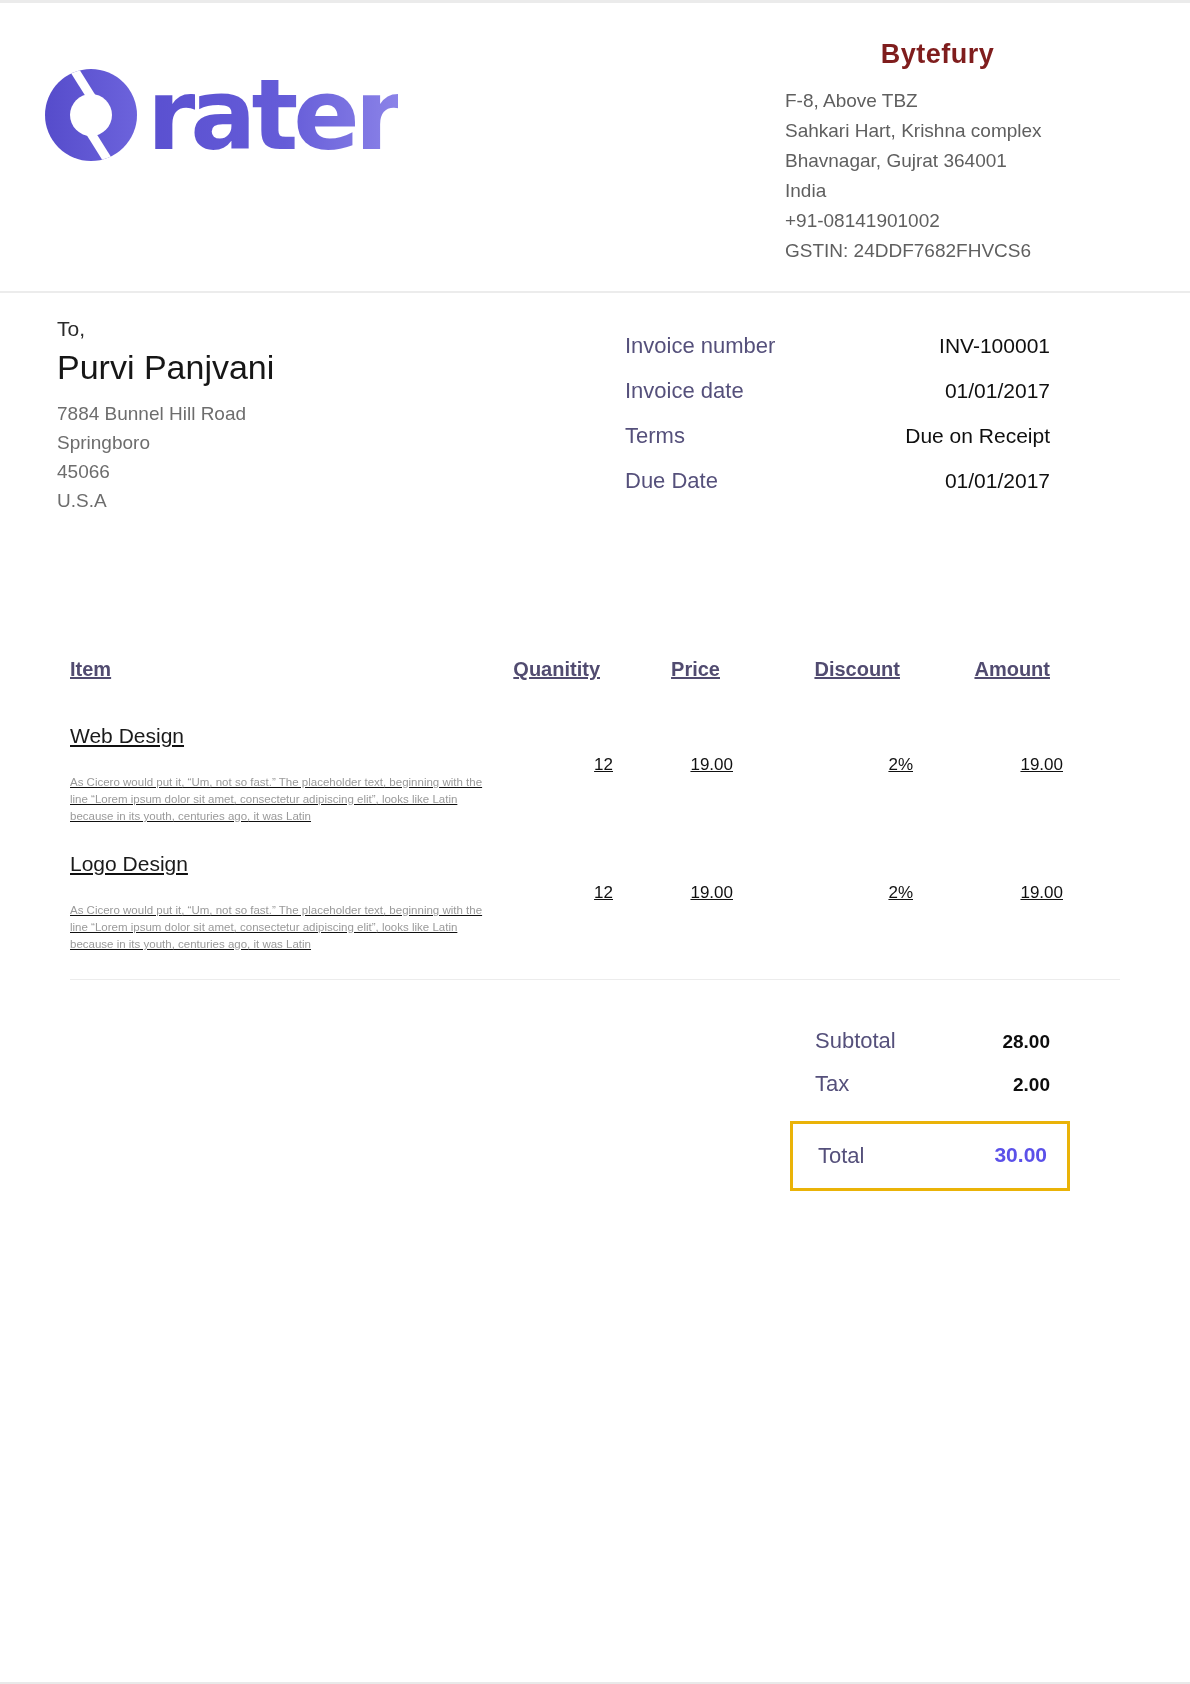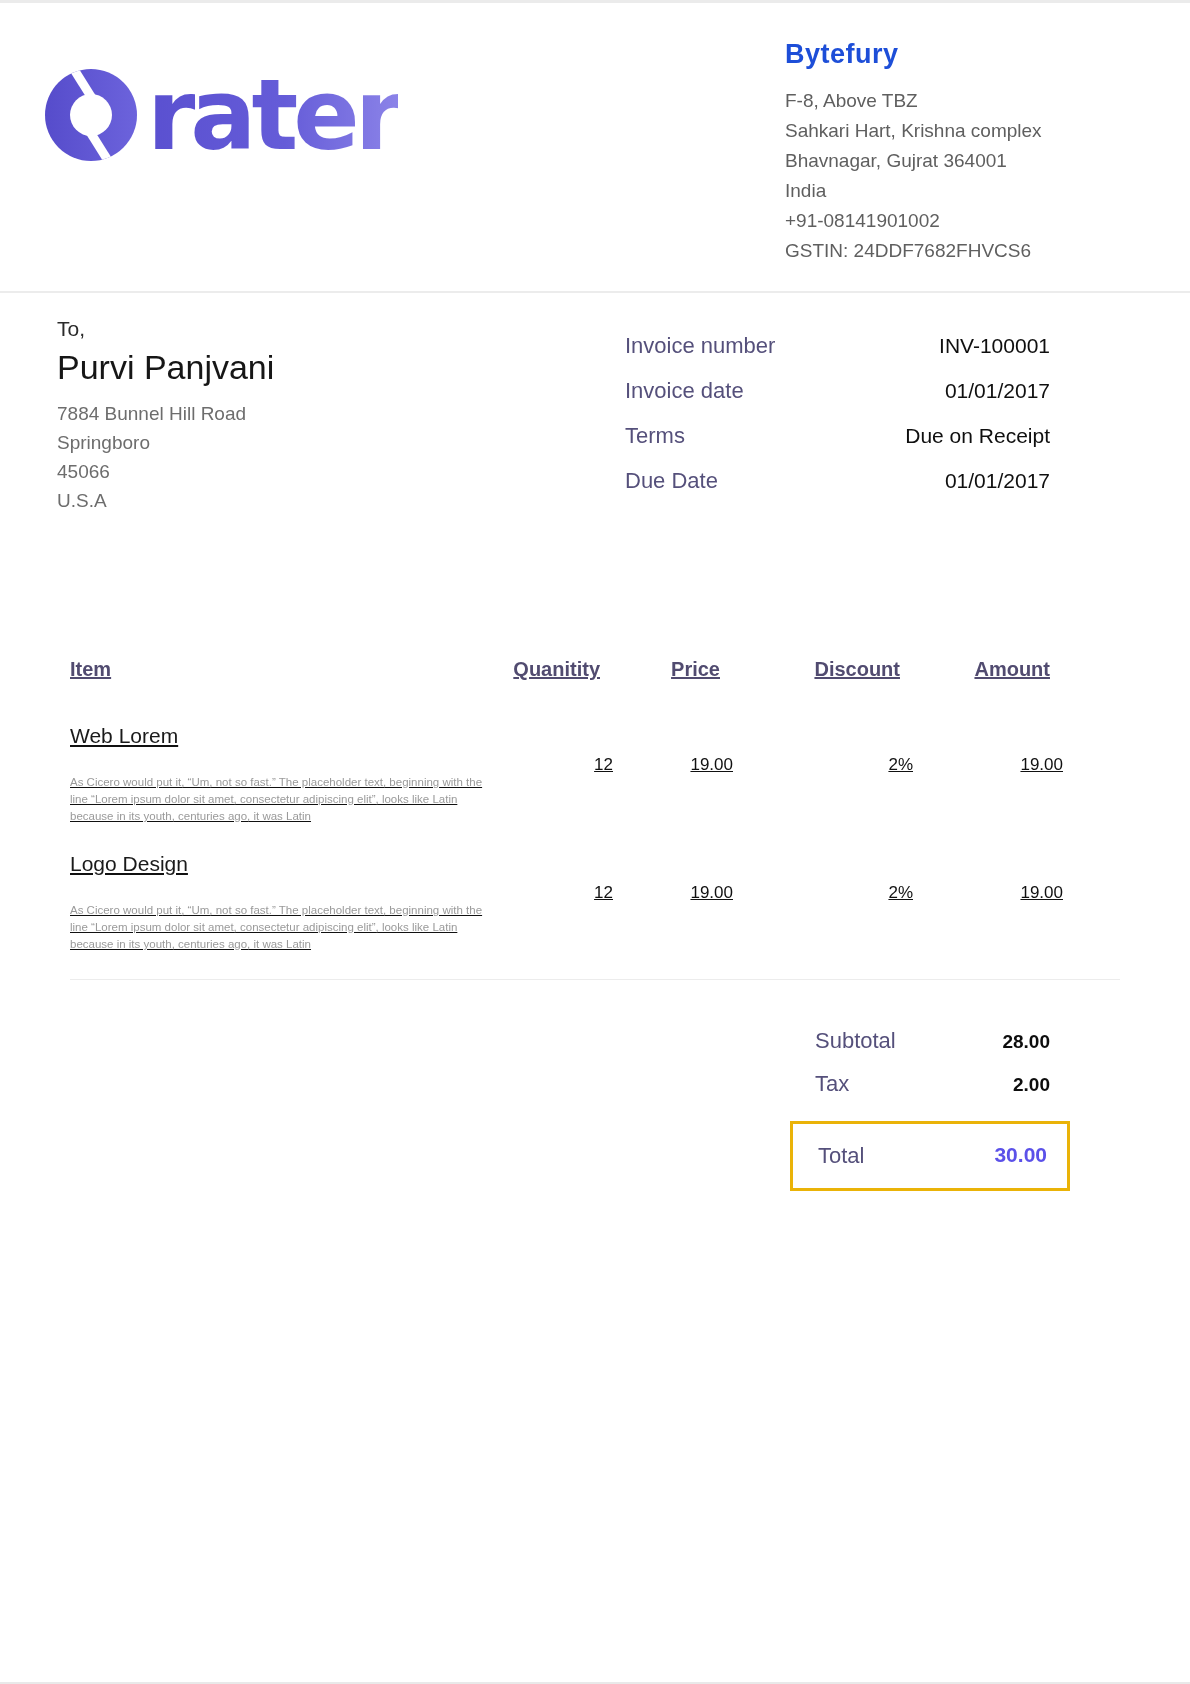--- a/index.html
+++ b/index.html
@@ -28,21 +28,21 @@
   .c-slit{position:absolute;width:9px;height:40px;background:#fff;transform:rotate(-32deg);}
   .c-slit.top{left:33px;top:-6px;}
   .c-slit.bottom{left:50px;top:58px;}
   .logo-letters{
     font-family:"DejaVu Sans",sans-serif;
     font-weight:bold;font-size:98px;line-height:92px;letter-spacing:-5px;
     background:linear-gradient(90deg,#5a50d0 0%,#655CD8 55%,#8B83E8 100%);
     -webkit-background-clip:text;background-clip:text;color:transparent;
   }
   .company{width:305px;white-space:nowrap;}
-  .company-name{font-size:27px;font-weight:bold;color:#1d4ed8;margin:0 0 16px 0;letter-spacing:0.5px;}
+  .company-name{font-size:27px;font-weight:bold;color:#7f1d1d;margin:0 0 16px 0;letter-spacing:0.5px;text-align:center;}
   .company-address div{font-size:19px;line-height:30px;color:#5f5f5f;}
 
   
   .meta-row{display:flex;justify-content:space-between;padding:24px 140px 0 57px;}
   .to-intro{font-size:21px;color:#2b2b2b;}
   .customer-name{font-size:34px;font-weight:500;color:#161616;margin:7px 0 12px 0;}
   .customer-address div{font-size:19px;line-height:29px;color:#6d6d6d;}
   .invoice-meta{width:425px;margin-top:16px;}
   .meta-line{display:flex;justify-content:space-between;align-items:baseline;margin-bottom:19px;}
   .meta-label{font-size:22px;color:#55507B;}
@@ -154,21 +154,21 @@
       <div class="num">Quanitity</div>
       <div class="num">Price</div>
       <div class="num">Discount</div>
       <div class="num">Amount</div>
     </div>
 
     <div class="item-rows">
 
         <div class="item-row">
           <div>
-            <div class="item-name">Web Lorem</div>
+            <div class="item-name">Web Design</div>
             <div class="item-desc">As Cicero would put it, “Um, not so fast.” The placeholder text, beginning with the line “Lorem ipsum dolor sit amet, consectetur adipiscing elit”, looks like Latin because in its youth, centuries ago, it was Latin</div>
           </div>
           <div class="cell-num">12</div>
           <div class="cell-num">19.00</div>
           <div class="cell-num">2%</div>
           <div class="cell-num">19.00</div>
         </div>
 
         <div class="item-row">
           <div>

